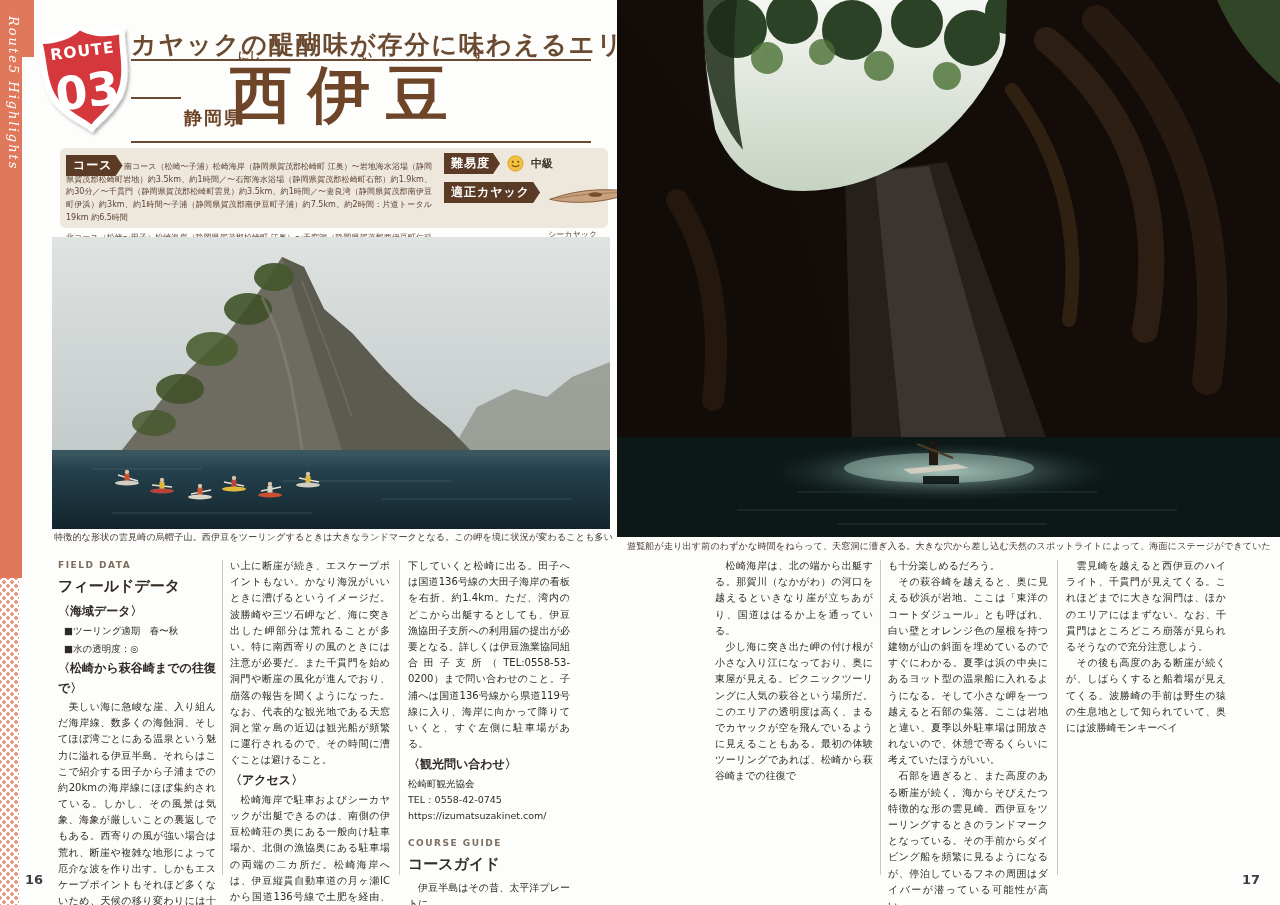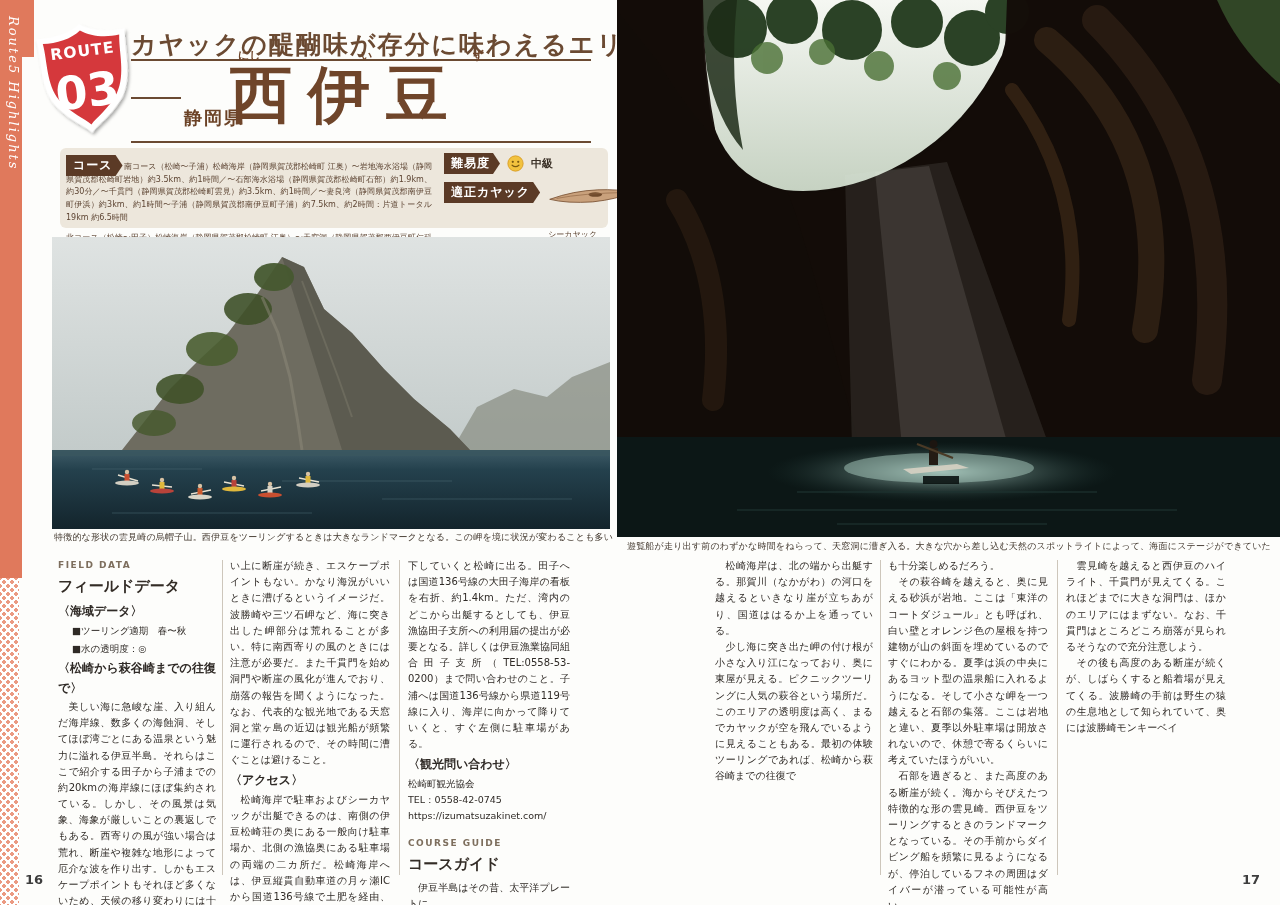--- a/index.html
+++ b/index.html
@@ -37,21 +37,21 @@
   
   #left-photo{left:52px;top:237px;width:558px;height:292px;}
   #right-photo{left:617px;top:0;width:663px;height:537px;}
   .caption{font-size:9px;color:#43392f;letter-spacing:0.2px;}
   
   .bodycol{font-size:10px;line-height:1.62;text-align:justify;color:#2f2a26;}
   .bodycol p{margin:0;}
   .sec-head{font-weight:bold;font-size:12px;margin:3px 0 1px;}
   .en-label{font-size:9px;font-weight:bold;letter-spacing:1.5px;color:#7d6e5d;}
   .ja-label{font-size:15px;font-weight:bold;color:#332c26;margin:1px 0 4px;}
-  .fd-item{font-size:9.5px;margin:2px 14px;}
+  .fd-item{font-size:9.5px;margin:2px 6px;}
   .vrule{width:1px;background:#cdc6bb;top:560px;height:315px;}
   .pagenum{font-size:13px;color:#3d3d3d;font-weight:bold;}
   .contact-line{font-size:9.5px;line-height:1.7;}
 </style>
 </head>
 <body>
 
 <div id="spread">
 
   <div class="abs" id="edge-corner"></div>

